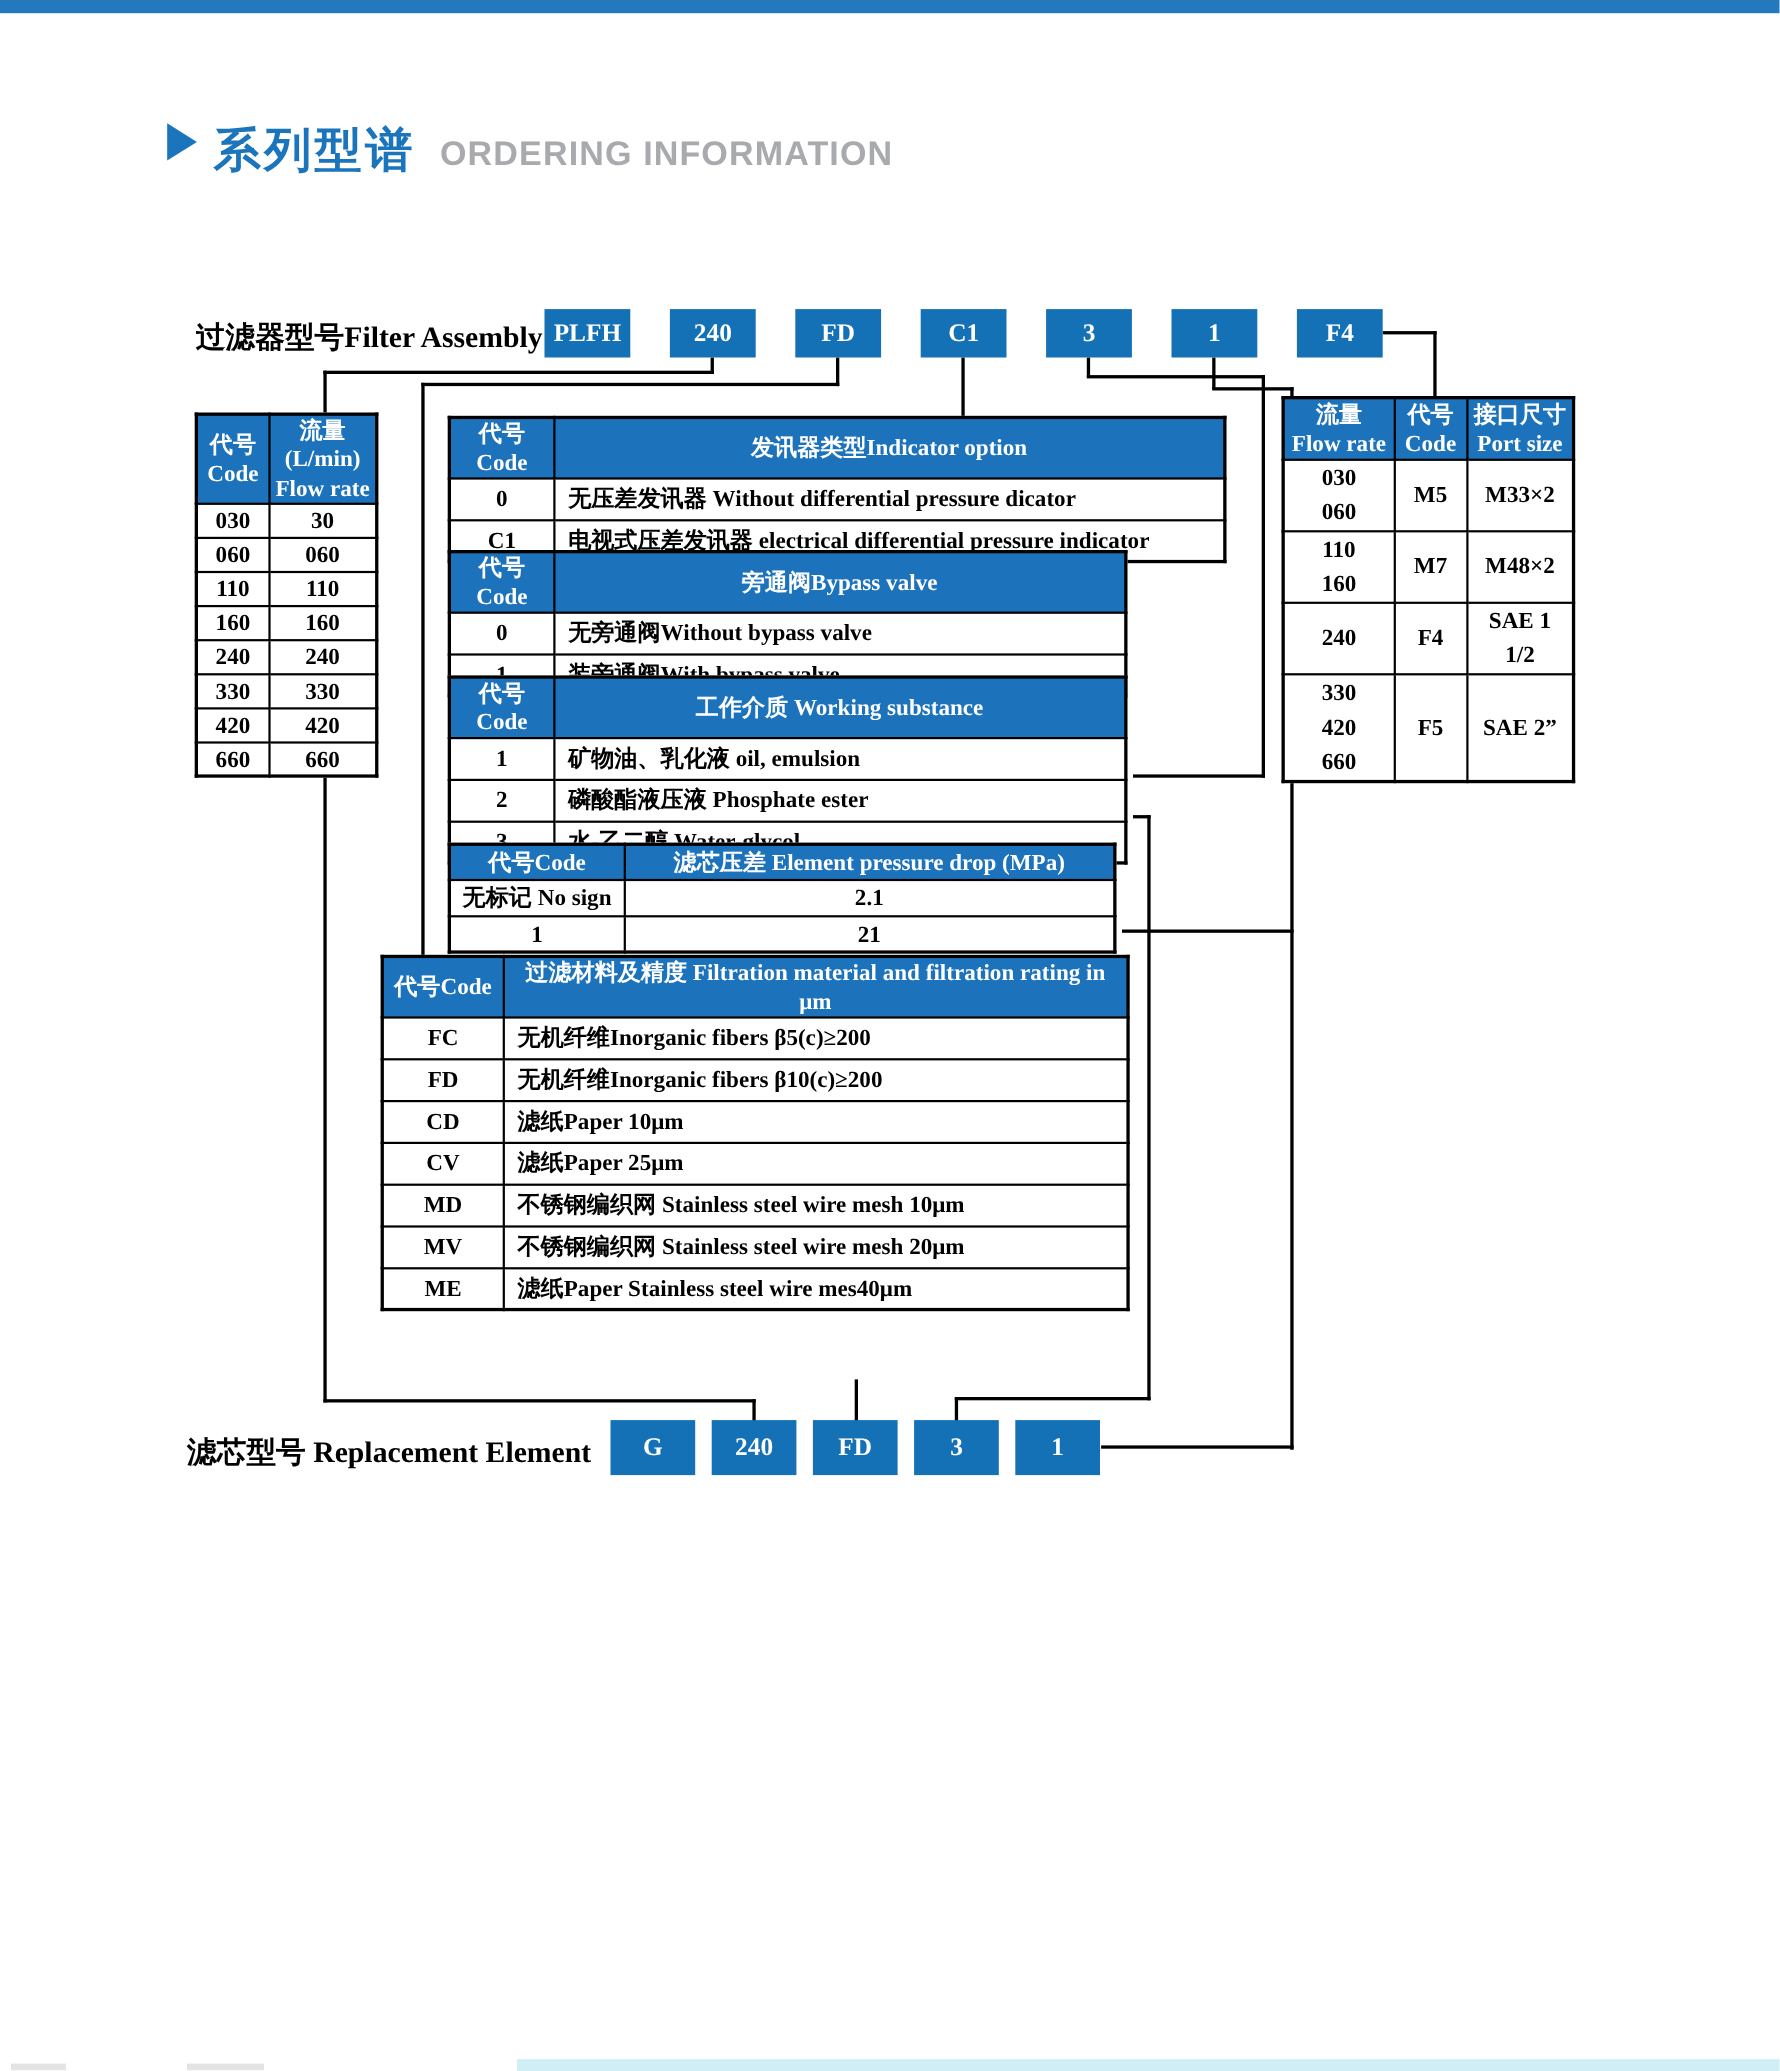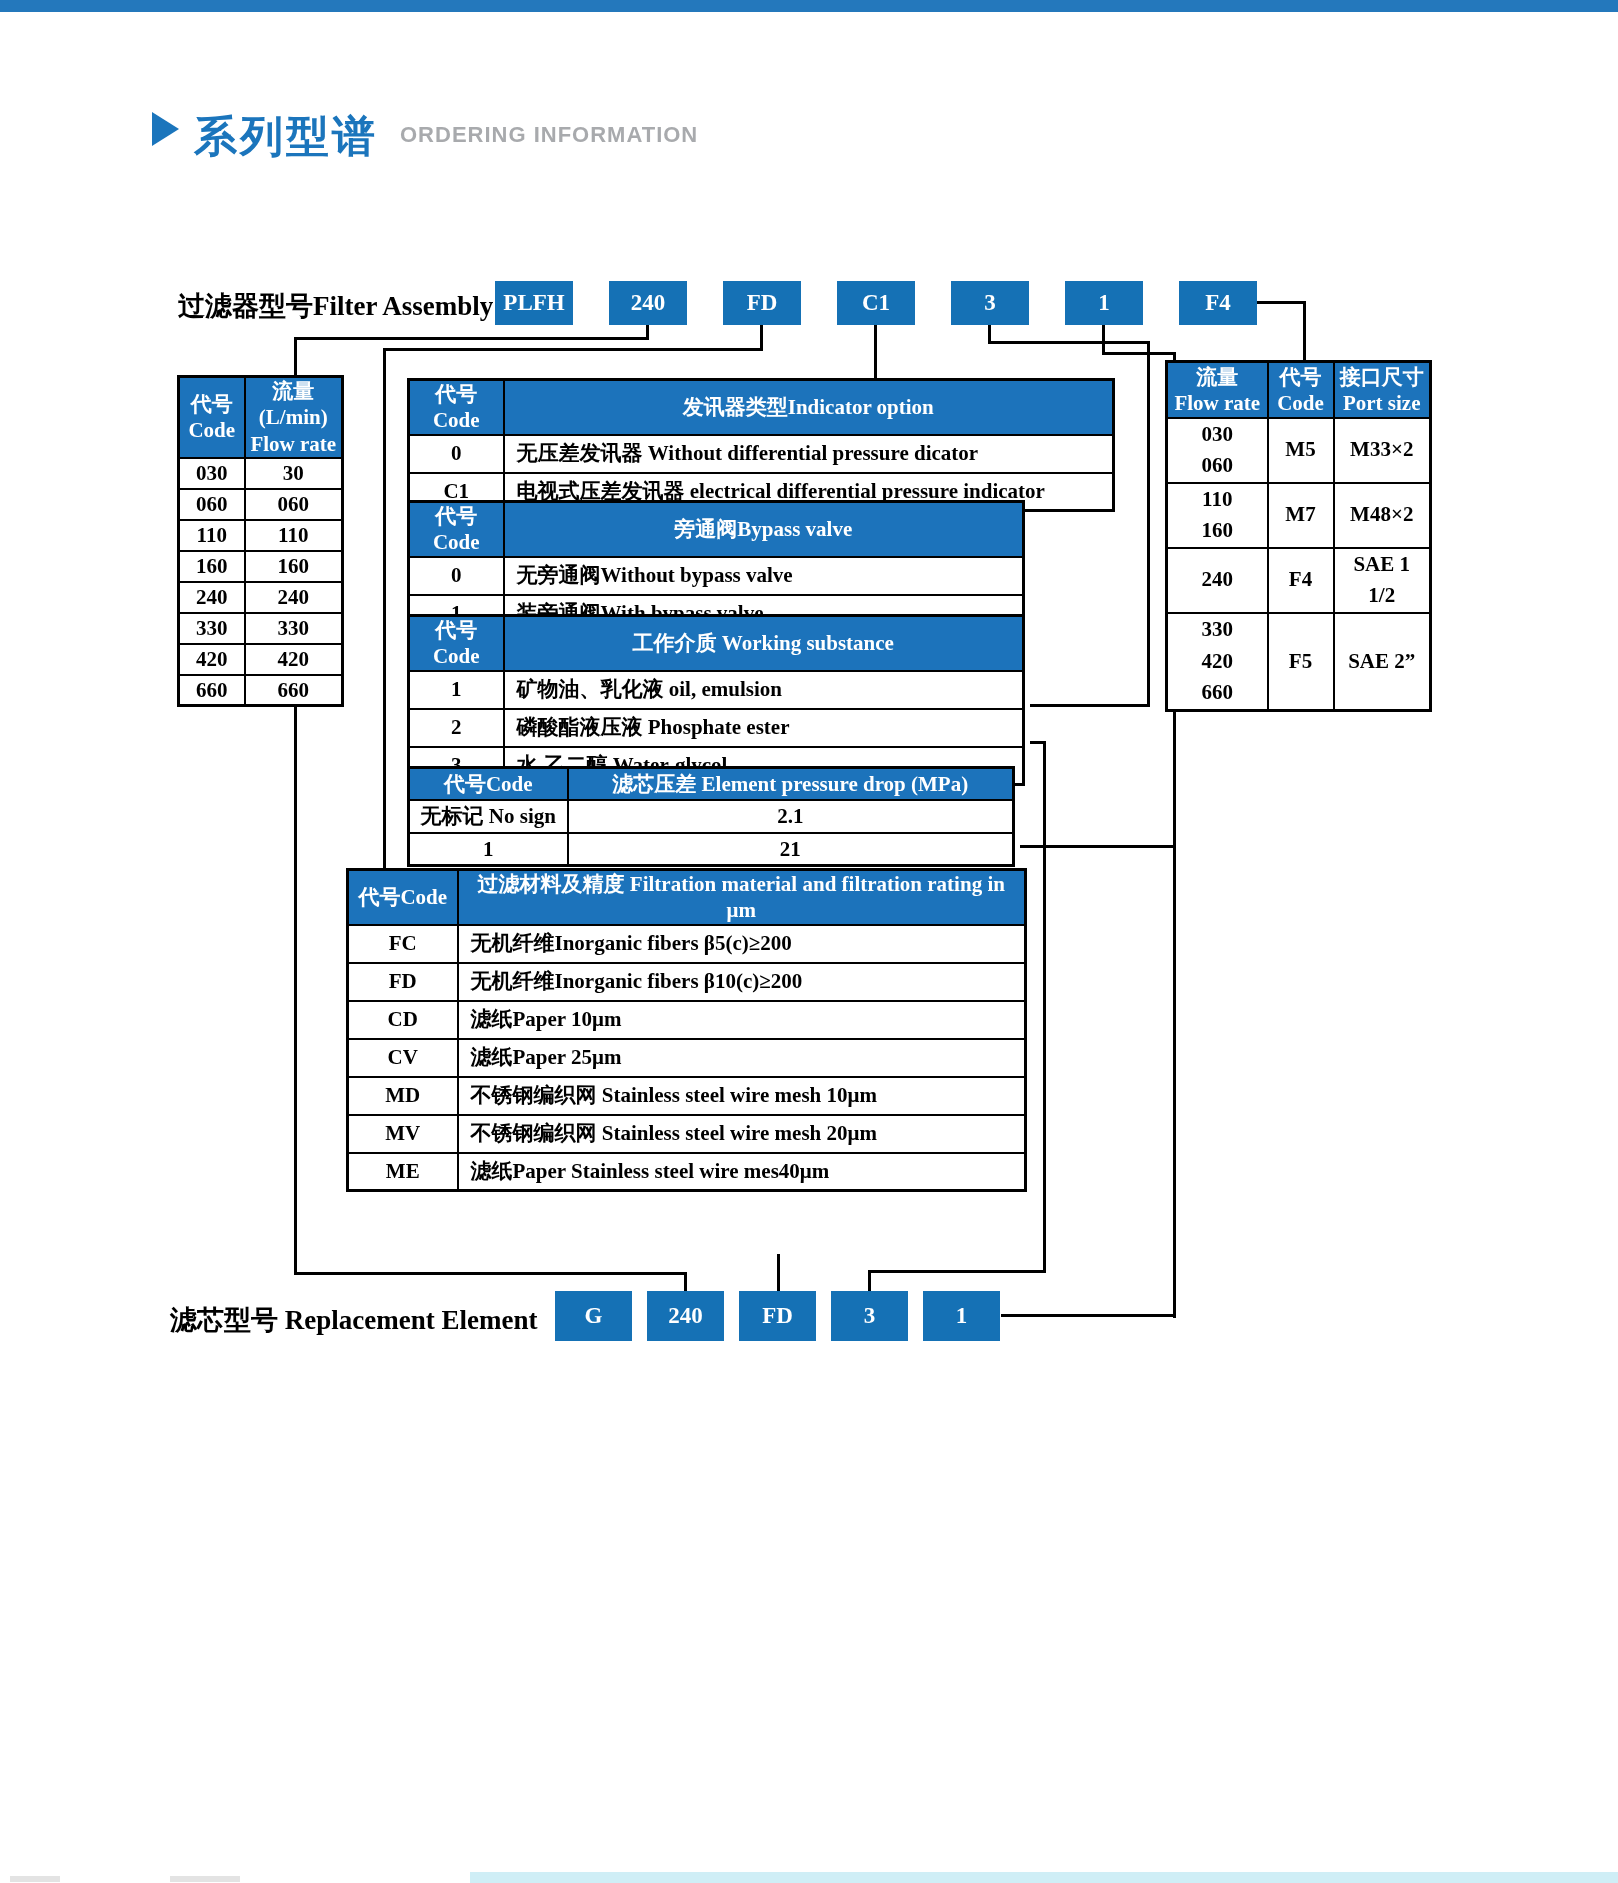--- a/index.html
+++ b/index.html
@@ -8,21 +8,21 @@
   
   .top-bar{position:absolute;left:0;top:0;width:1618px;height:12px;background:#2478bc;}
   .bottom-bar{position:absolute;left:470px;top:1872px;width:1148px;height:11px;background:#cfeef6;}
   .footer-smudge{position:absolute;background:#e3e3e3;}
   
   .title-triangle{position:absolute;left:152px;top:112px;width:0;height:0;
      border-top:17px solid transparent;border-bottom:17px solid transparent;border-left:27px solid #1b75bc;}
   .title-cn{position:absolute;left:194px;top:108px;font-family:"Liberation Sans",sans-serif;
      font-weight:bold;font-size:43px;color:#1b75bc;letter-spacing:3px;}
   .title-en{position:absolute;left:400px;top:122px;font-family:"Liberation Sans",sans-serif;
-     font-weight:bold;font-size:22px;color:#a8aaad;letter-spacing:1px;}
+     font-weight:bold;font-size:31px;color:#a8aaad;letter-spacing:1px;}
   
   .assembly-label{position:absolute;left:178px;top:288px;font-weight:bold;font-size:27px;color:#000;}
   .replacement-label{position:absolute;left:170px;top:1302px;font-weight:bold;font-size:27px;color:#000;}
   
   .boxes{position:absolute;display:flex;z-index:3;}
   #assembly-boxes{left:495px;top:281px;gap:36px;}
   #replacement-boxes{left:555px;top:1291px;gap:15px;}
   .code-box{background:#1571b5;color:#fff;display:flex;align-items:center;justify-content:center;
      font-weight:bold;font-size:23px;font-family:"Liberation Serif",serif;}
   #assembly-boxes .code-box{width:78px;height:44px;}

